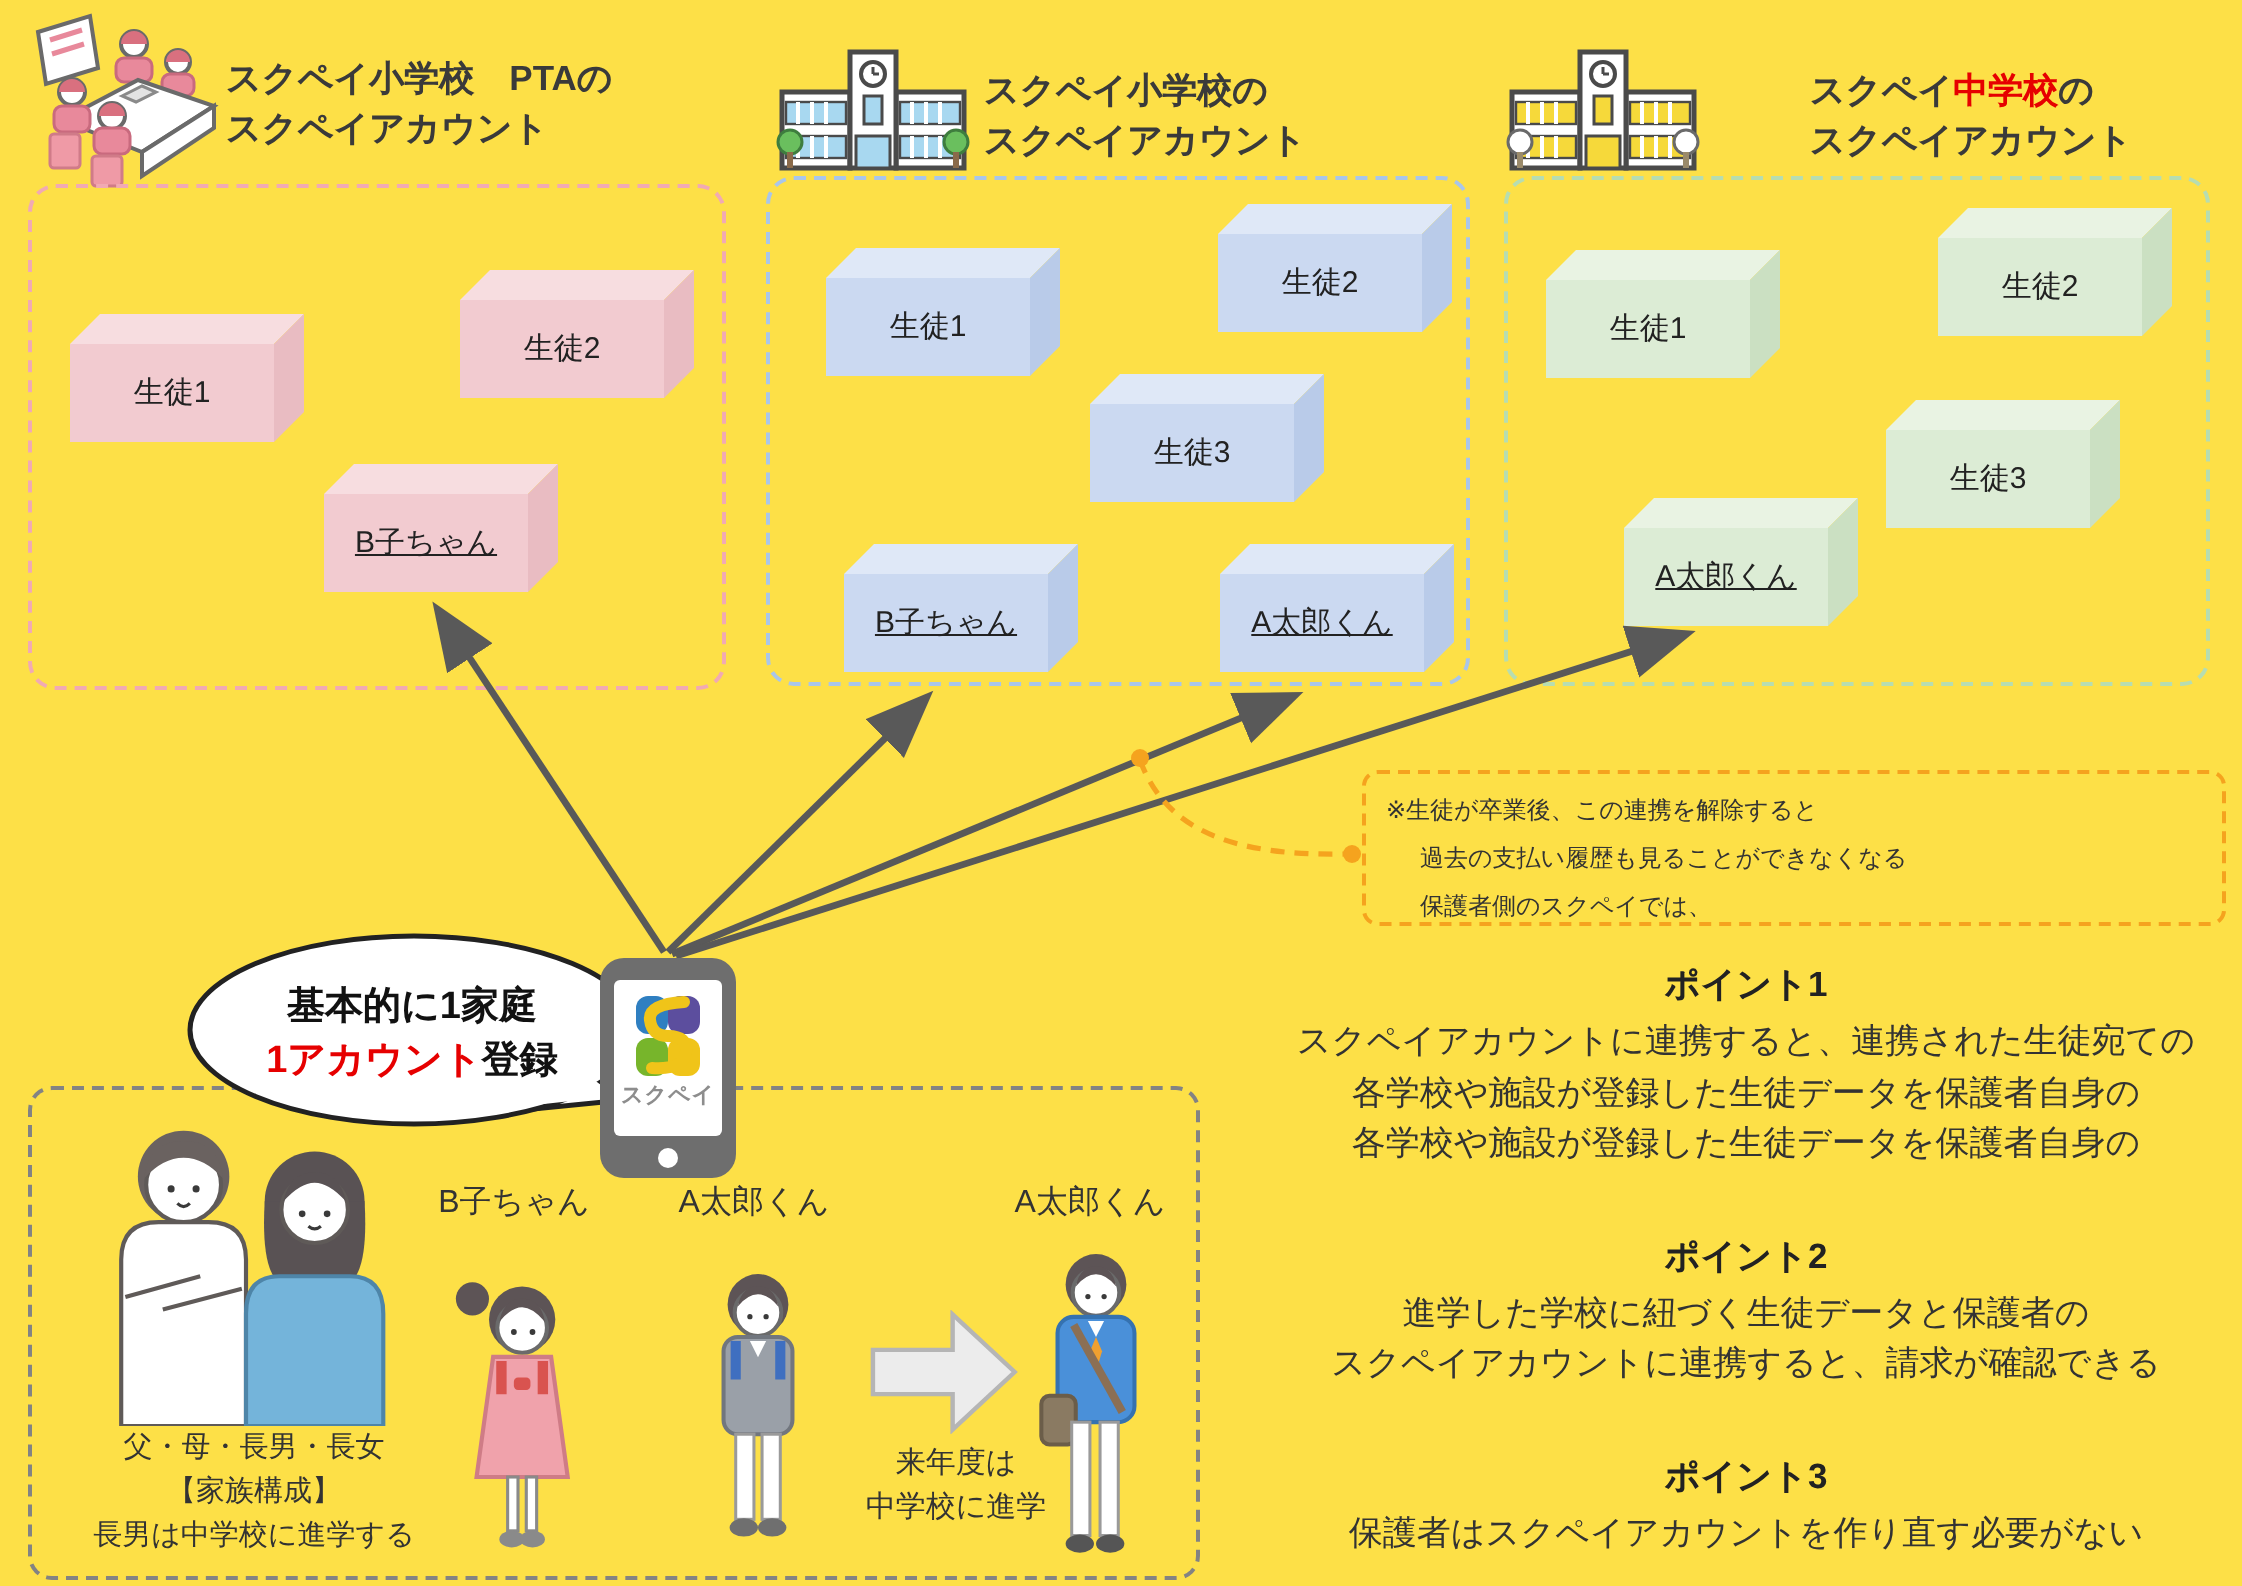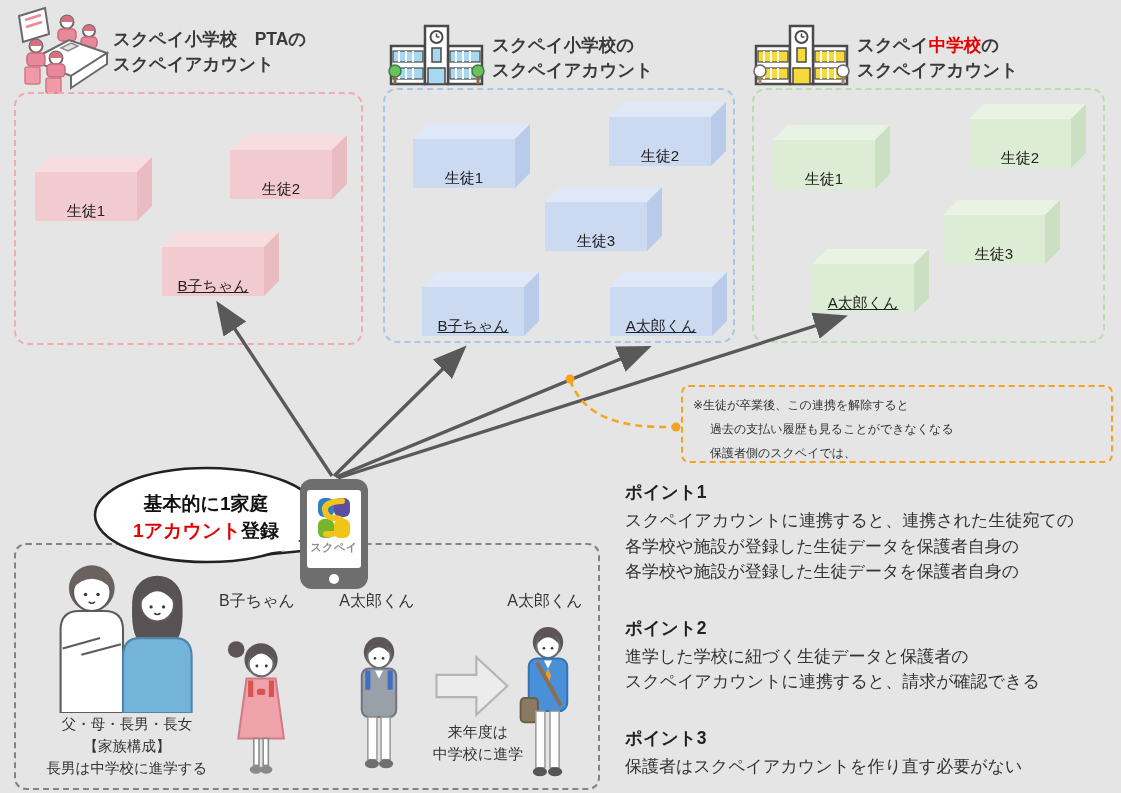--- a/index.html
+++ b/index.html
@@ -1,31 +1,31 @@
 <!DOCTYPE html>
 <html><head>
 <meta charset="utf-8">
 <style>
   html,body{margin:0;padding:0;background:#fff;}
   body{font-family:"Liberation Sans","DejaVu Sans",sans-serif;color:#333;}
-  #stage{position:relative;width:1121px;height:793px;background:#e5e5e5;overflow:hidden;}
+  #stage{position:relative;width:1121px;height:793px;background:#fde047;overflow:hidden;}
 
   
   .hdr-title{position:absolute;font-size:17.5px;font-weight:bold;line-height:25px;color:#3a3a3a;white-space:nowrap;}
   .hl-red{color:#e60000;}
 
   
   .acct{position:absolute;border-radius:14px;box-sizing:border-box;}
   .acct-pink{border:2.5px dashed #f1aab3;}
   .acct-blue{border:2.5px dashed #a9c6ea;}
   .acct-green{border:2.5px dashed #b7ddb0;}
 
   
   .box3d{position:absolute;width:117px;height:64px;}
-  .box3d .b-front{position:absolute;left:0;top:15px;width:102px;height:49px;display:flex;align-items:flex-end;justify-content:center;font-size:15px;color:#222;box-sizing:border-box;}
+  .box3d .b-front{position:absolute;left:0;top:15px;width:102px;height:49px;display:flex;align-items:center;justify-content:center;font-size:15px;color:#222;box-sizing:border-box;}
   .box3d .b-top{position:absolute;left:0;top:0;width:117px;height:15px;clip-path:polygon(15px 0,117px 0,102px 15px,0 15px);}
   .box3d .b-side{position:absolute;left:102px;top:0;width:15px;height:64px;clip-path:polygon(0 15px,15px 0,15px 49px,0 64px);}
   .box3d.pink .b-front{background:#f2cbd0;}
   .box3d.pink .b-top{background:#f7dde0;}
   .box3d.pink .b-side{background:#e9bcc2;}
   .box3d.blue .b-front{background:#cbd9f1;}
   .box3d.blue .b-top{background:#dfe8f7;}
   .box3d.blue .b-side{background:#b9cbe9;}
   .box3d.green .b-front{background:#dcecd5;}
   .box3d.green .b-top{background:#e9f3e3;}
@@ -50,21 +50,21 @@
   .bubble-text{position:absolute;left:106px;top:490px;width:200px;text-align:center;font-size:19px;font-weight:bold;line-height:27px;color:#111;white-space:nowrap;}
 
   
   .phone{position:absolute;left:300px;top:479px;width:68px;height:110px;background:#6e6e6e;border-radius:12px;}
   .phone .screen{position:absolute;left:7px;right:7px;top:11px;bottom:21px;background:#fff;border-radius:3px;display:flex;flex-direction:column;align-items:center;}
   .phone .logo-text{font-size:11px;font-weight:bold;color:#8d8d8d;letter-spacing:0.5px;margin-top:1px;}
   .phone .home{position:absolute;left:50%;bottom:5px;width:10px;height:10px;margin-left:-5px;border-radius:50%;background:#fff;}
 
   
   .points{position:absolute;left:625px;top:480px;width:496px;}
-  .point{margin-bottom:31px;}
+  .point{margin-bottom:31px;text-align:center;}
   .point h3{margin:0 0 4px 0;font-size:17.5px;font-weight:bold;color:#222;}
   .point .pl{font-size:17px;line-height:25.5px;color:#333;}
 </style>
 </head>
 <body>
 
 <div id="stage">
 
   <svg style="position:absolute;left:14px;top:6px;" width="98" height="92" viewBox="0 0 96 92">
     <polygon points="4,10 30,2 34,28 8,36" fill="#fff" stroke="#6a6a6a" stroke-width="2"></polygon>
@@ -126,21 +126,21 @@
     <rect x="37" y="6" width="23" height="58" fill="#fff" stroke="#4a4a4a" stroke-width="2.5"></rect>
     <circle cx="48.5" cy="17" r="6" fill="#fff" stroke="#4a4a4a" stroke-width="2"></circle>
     <path d="M48.5,17 L48.5,13.5 M48.5,17 L51.5,17" stroke="#4a4a4a" stroke-width="1.5"></path>
     <rect x="44" y="28" width="9" height="14" fill="#f6d93a" stroke="#4a4a4a" stroke-width="1.5"></rect>
     <rect x="40" y="48" width="17" height="16" fill="#f6d93a" stroke="#4a4a4a" stroke-width="1.5"></rect>
     <circle cx="7" cy="51" r="6" fill="#fff" stroke="#6a6a6a" stroke-width="1.5"></circle>
     <rect x="5.5" y="56" width="3" height="8" fill="#9a8a6a"></rect>
     <circle cx="90" cy="51" r="6" fill="#fff" stroke="#6a6a6a" stroke-width="1.5"></circle>
     <rect x="88.5" y="56" width="3" height="8" fill="#9a8a6a"></rect>
   </svg>
-  <div class="hdr-title" style="left:857px;top:33px;">
+  <div class="hdr-title" style="left:905px;top:33px;">
     <div>
       <span>スクペイ</span><span class="hl-red">中学校</span><span>の</span>
     </div>
     <div><span>スクペイアカウント</span></div>
   </div>
 
   <div class="acct acct-pink" style="left:14px;top:92px;width:349px;height:253px;">
     <div class="box3d pink" style="left:19px;top:63px;">
         <div class="b-top"></div>
         <div class="b-side"></div>

